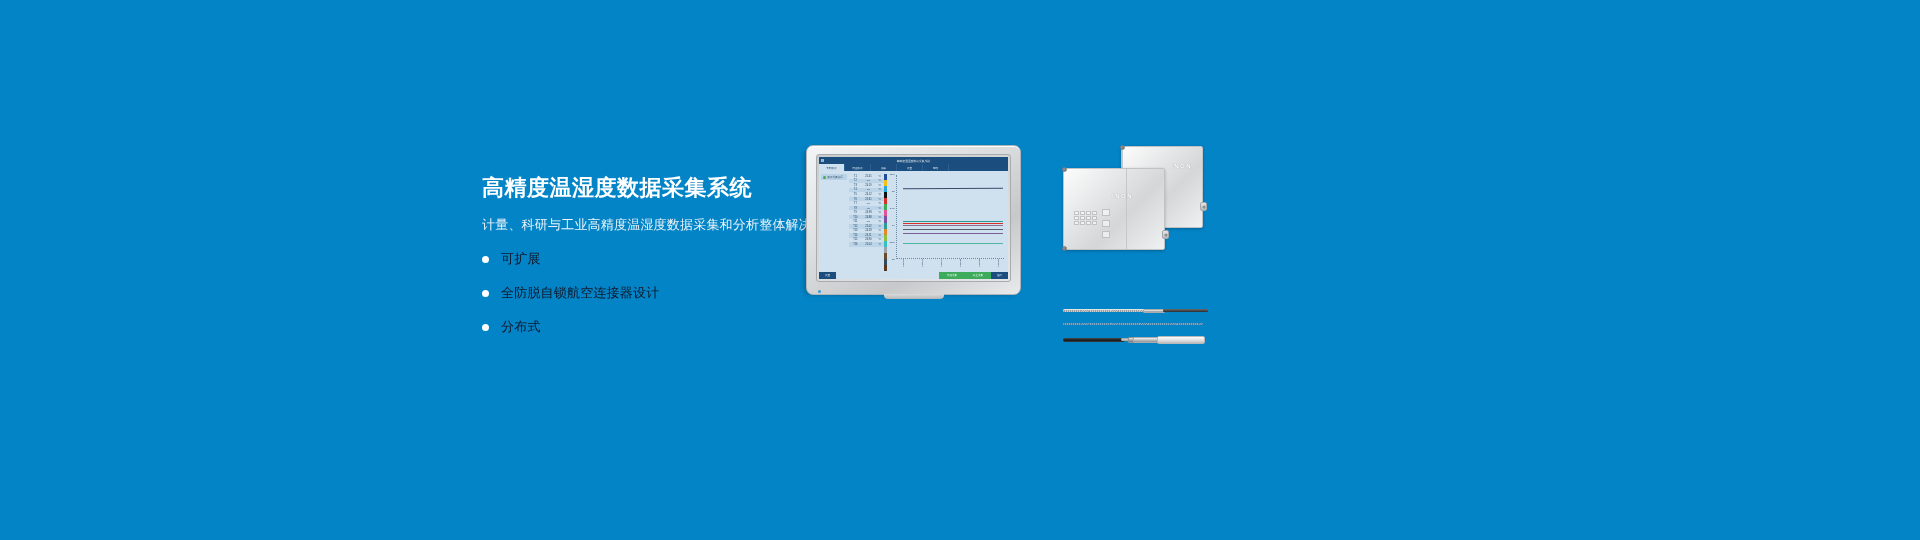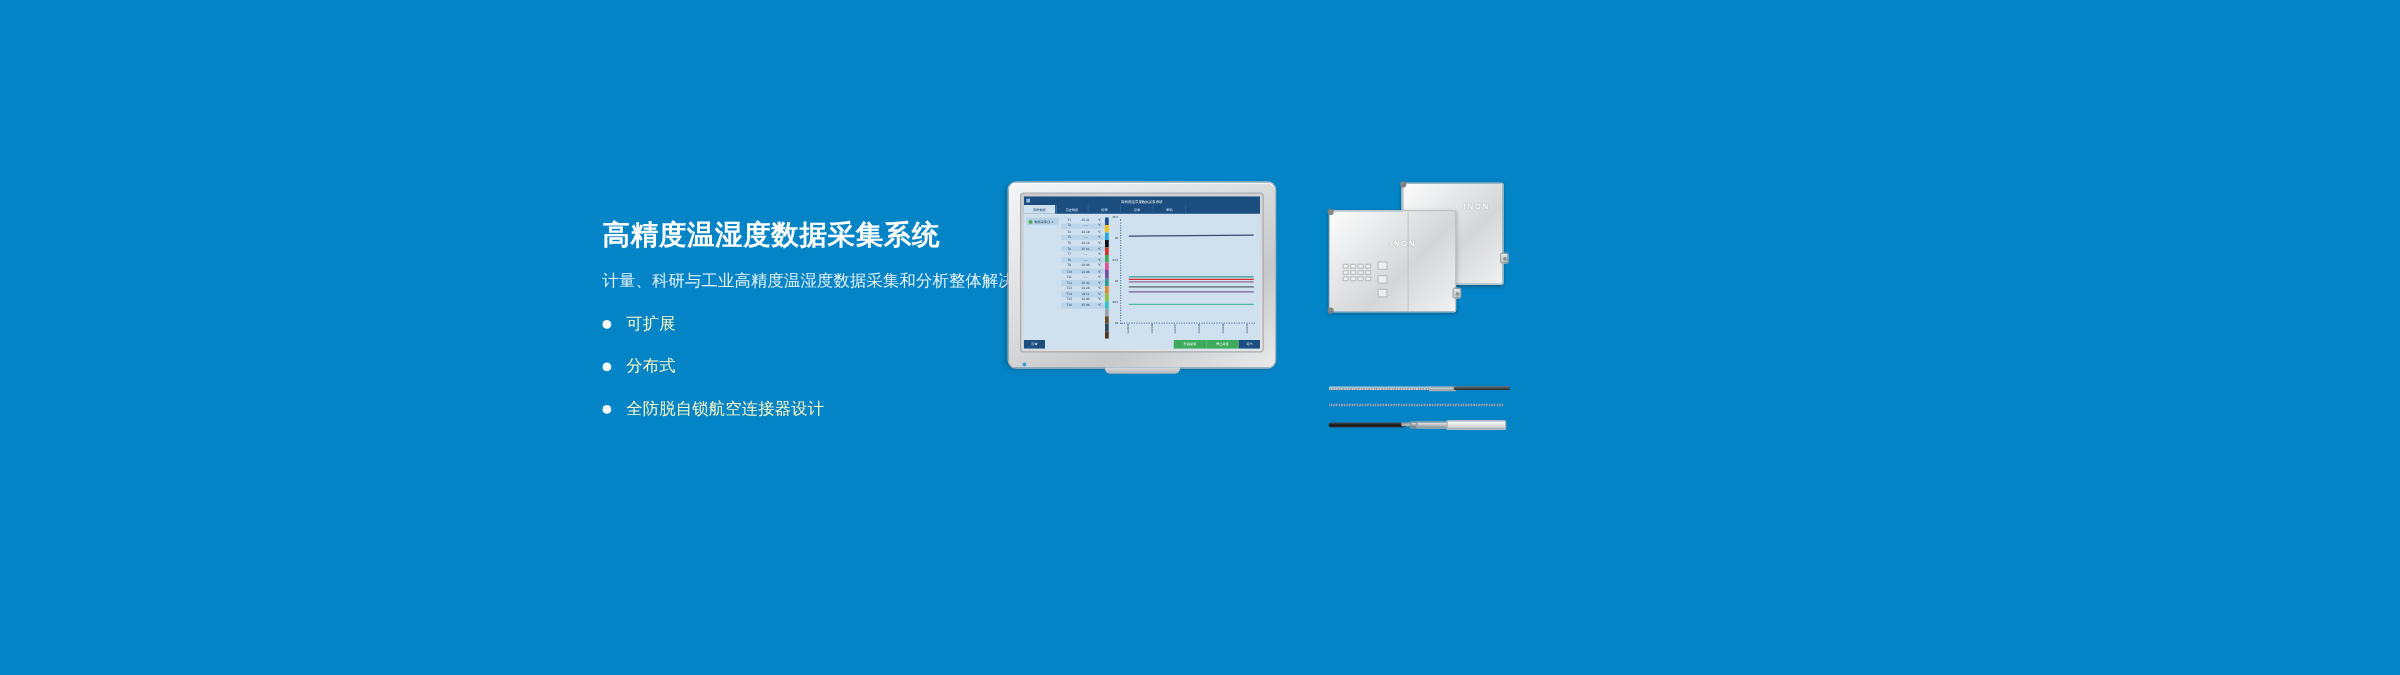--- a/index.html
+++ b/index.html
@@ -16,21 +16,21 @@
     font-size: 22px; font-weight: bold; color: #ffffff;
     letter-spacing: 0.5px; line-height: 1.25; white-space: nowrap;
   }
   .hero-subtitle {
     margin-top: 15px; font-size: 13px; color: #eaf4fb;
     line-height: 1.3; white-space: nowrap; letter-spacing: 0.2px;
   }
   .hero-bullets { margin-top: 17px; list-style: none; }
   .hero-bullets li {
     display: flex; align-items: center;
-    font-size: 13px; color: #fef9c3; margin-bottom: 16px;
+    font-size: 13px; color: #0f172a; margin-bottom: 16px;
     letter-spacing: 0.2px;
   }
   .bullet-dot {
     width: 7px; height: 7px; border-radius: 50%;
     background: #ffffff; margin-right: 12px; flex: 0 0 auto;
   }
 
   
   .monitor { position: absolute; left: 806px; top: 145px; width: 215px; height: 150px; }
   .monitor-shadow {
@@ -217,25 +217,25 @@
 <div class="hero-text">
   <div class="hero-title">高精度温湿度数据采集系统</div>
   <div class="hero-subtitle">计量、科研与工业高精度温湿度数据采集和分析整体解决方案</div>
   <ul class="hero-bullets">
     <li>
       <span class="bullet-dot"></span>
       <span>可扩展</span>
     </li>
     <li>
       <span class="bullet-dot"></span>
-      <span>分布式</span>
+      <span>全防脱自锁航空连接器设计</span>
     </li>
     <li>
       <span class="bullet-dot"></span>
-      <span>全防脱自锁航空连接器设计</span>
+      <span>分布式</span>
     </li>
   </ul>
 </div>
 
 <div class="monitor">
   <div class="monitor-shadow"></div>
   <div class="monitor-body">
     <div class="monitor-inner-bezel">
       <div class="screen">
 

